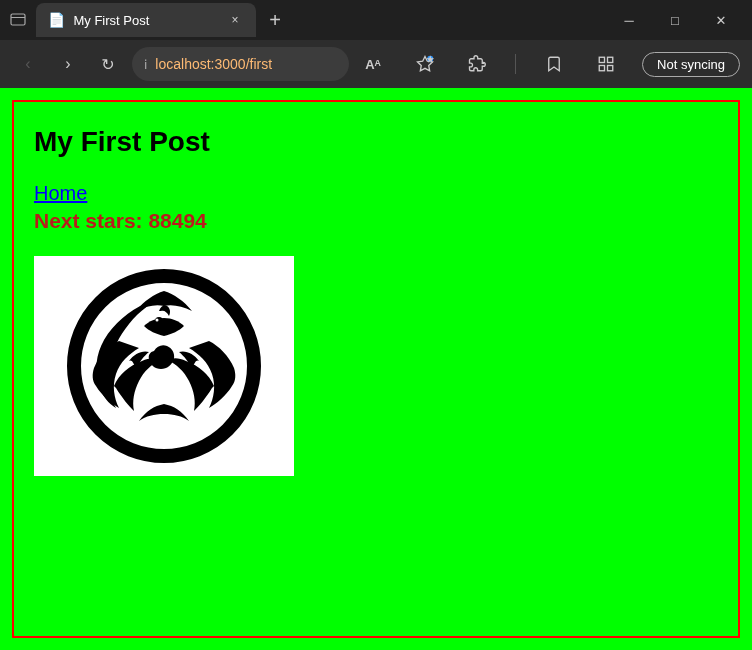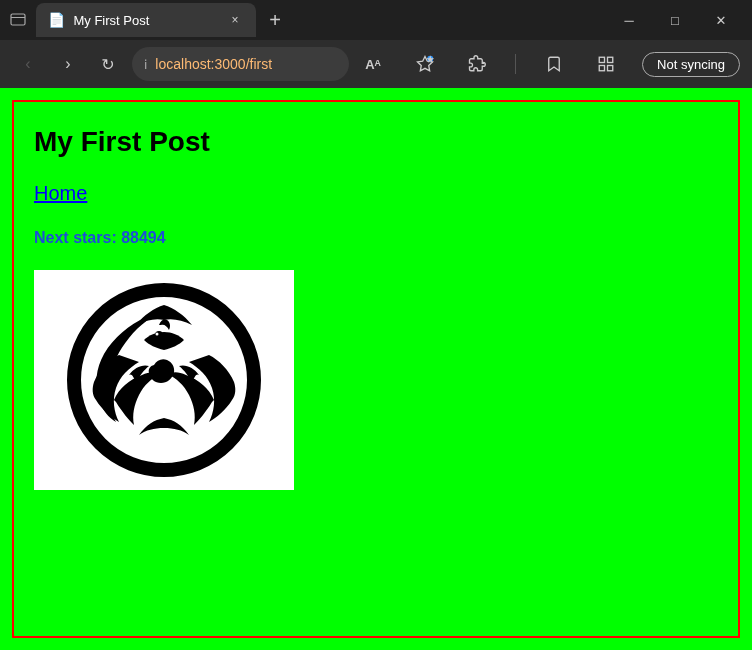--- a/index.html
+++ b/index.html
@@ -123,27 +123,27 @@
       font-size: 28px;
       font-weight: bold;
       color: #000;
       margin-bottom: 24px;
     }
     .home-link {
       font-size: 20px;
       color: #0000ff;
       text-decoration: underline;
       cursor: pointer;
-      margin-bottom: 24px;
+      margin-bottom: 4px;
       display: block;
     }
     .next-stars {
-      font-size: 16px;
+      font-size: 21px;
       font-weight: bold;
-      color: #1d4ed8;
+      color: #b91c1c;
       margin-bottom: 23px;
     }
     .logo-container {
       width: 260px;
       height: 220px;
       background: #fff;
       display: flex; align-items: center; justify-content: center;
       margin-top: 8px;
     }
     .logo-svg {

